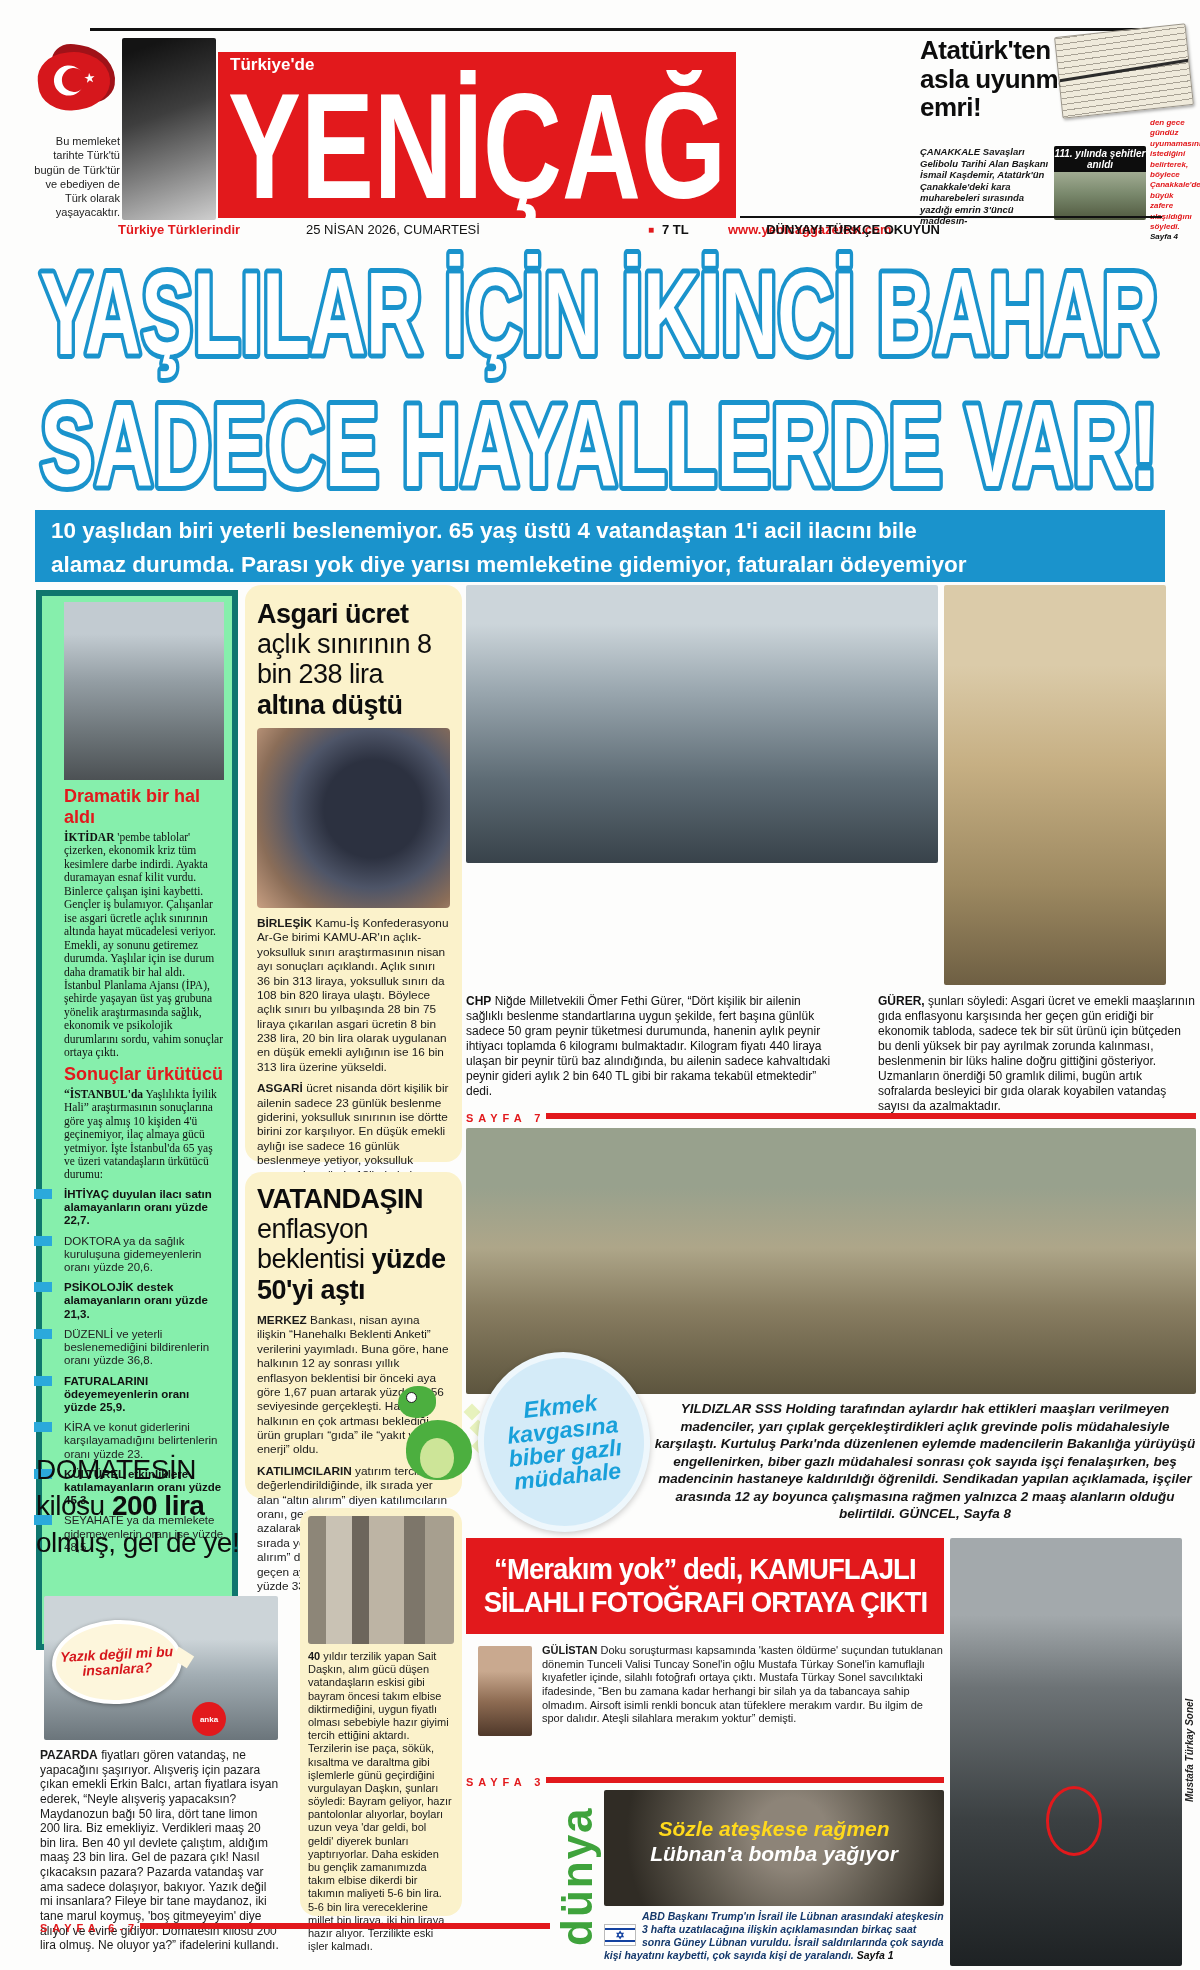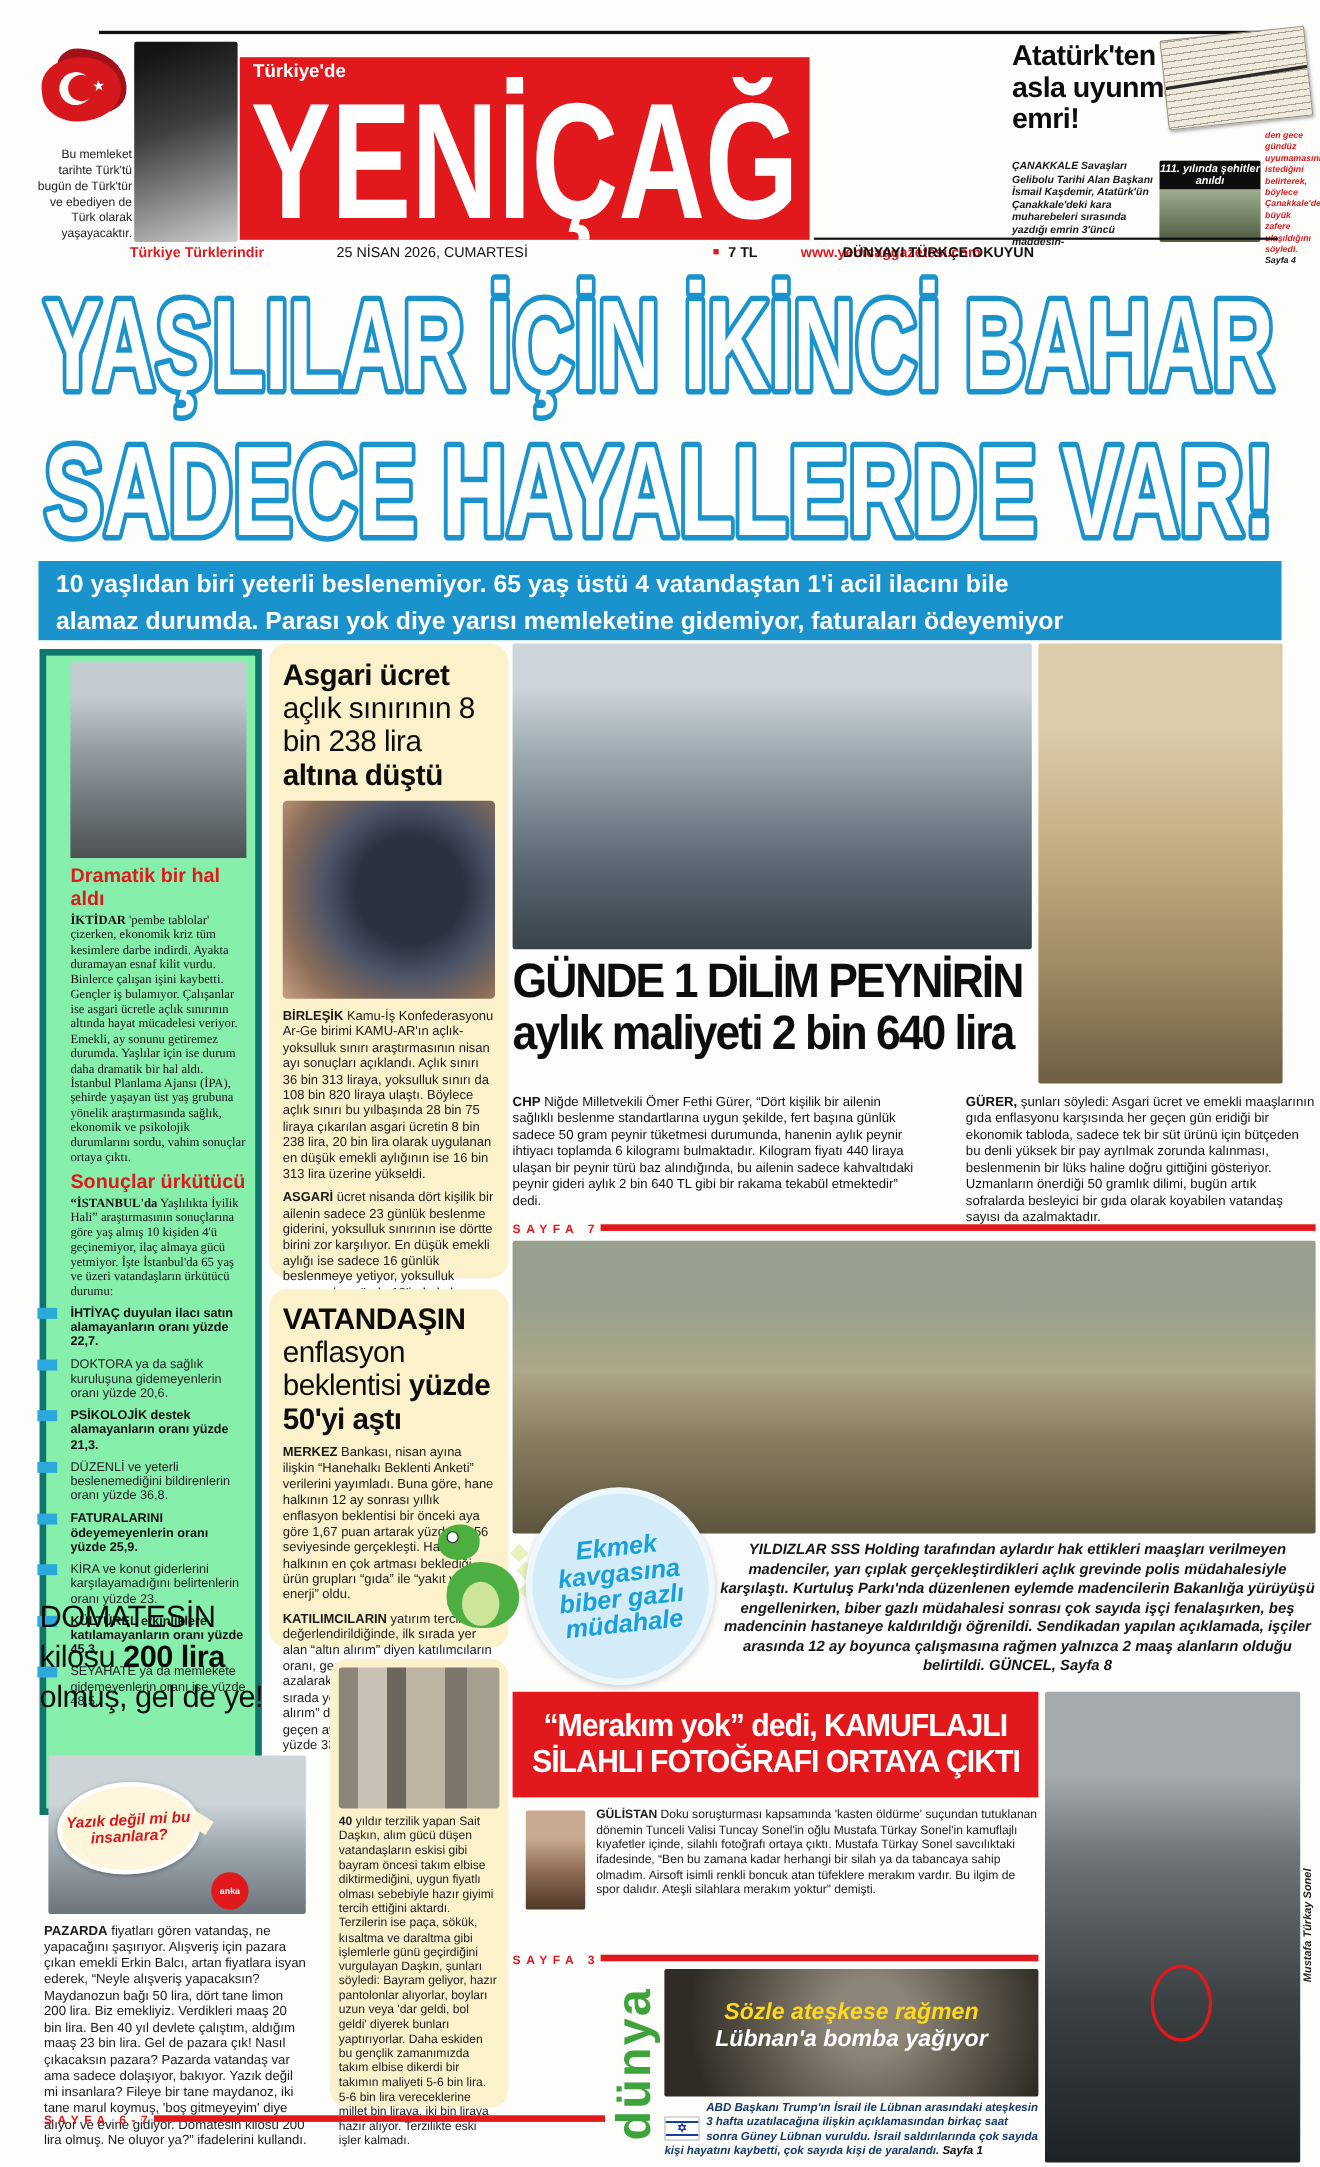--- a/index.html
+++ b/index.html
@@ -216,24 +216,20 @@
     <p><span class="lead-w">KATILIMCILARIN</span> <span>yatırım tercihleri değerlendirildiğinde, ilk sırada yer alan “altın alırım” diyen katılımcıların oranı, geçen aya göre 6,4 puan azalarak yüzde 48,8 oldu. İkinci sırada yer alan “ev/dükkan/arsa vb. alırım” diyen katılımcıların oranı da geçen aya göre 4,9 puan artarak yüzde 33,4'e çıktı.</span></p>
   </div>
 
   <div class="ybox terzi-box">
     <div class="tailor-photo"></div>
     <p><span class="lead-w">40</span> <span>yıldır terzilik yapan Sait Daşkın, alım gücü düşen vatandaşların eskisi gibi bayram öncesi takım elbise diktirmediğini, uygun fiyatlı olması sebebiyle hazır giyimi tercih ettiğini aktardı. Terzilerin ise paça, sökük, kısaltma ve daraltma gibi işlemlerle günü geçirdiğini vurgulayan Daşkın, şunları söyledi: Bayram geliyor, hazır pantolonlar alıyorlar, boyları uzun veya 'dar geldi, bol geldi' diyerek bunları yaptırıyorlar. Daha eskiden bu gençlik zamanımızda takım elbise dikerdi bir takımın maliyeti 5-6 bin lira. 5-6 bin lira vereceklerine millet bin liraya, iki bin liraya hazır alıyor. Terzilikte eski işler kalmadı.</span></p>
   </div>
 
   <div class="ph market-photo"></div>
   <div class="ph cheese-photo"></div>
-  <div class="abs peynir-h">
-    <div class="l">GÜNDE 1 DİLİM PEYNİRİN</div>
-    <div class="l">aylık maliyeti 2 bin 640 lira</div>
-  </div>
   <div class="abs pcols">
     <div class="pcol1">
       <p><span class="lead-w">CHP</span> <span>Niğde Milletvekili Ömer Fethi Gürer, “Dört kişilik bir ailenin sağlıklı beslenme standartlarına uygun şekilde, fert başına günlük sadece 50 gram peynir tüketmesi durumunda, hanenin aylık peynir ihtiyacı toplamda 6 kilogramı bulmaktadır. Kilogram fiyatı 440 liraya ulaşan bir peynir türü baz alındığında, bu ailenin sadece kahvaltıdaki peynir gideri aylık 2 bin 640 TL gibi bir rakama tekabül etmektedir” dedi.</span></p>
     </div>
     <div class="pcol2">
       <p><span class="lead-w">GÜRER,</span> <span>şunları söyledi: Asgari ücret ve emekli maaşlarının gıda enflasyonu karşısında her geçen gün eridiği bir ekonomik tabloda, sadece tek bir süt ürünü için bütçeden bu denli yüksek bir pay ayrılmak zorunda kalınması, beslenmenin bir lüks haline doğru gittiğini gösteriyor. Uzmanların önerdiği 50 gramlık dilimi, bugün artık sofralarda besleyici bir gıda olarak koyabilen vatandaş sayısı da azalmaktadır.</span></p>
     </div>
   </div>
   <div class="sayfa" style="left:466px;top:1112px;">SAYFA 7</div>
   <div class="rline" style="left:546px;top:1113px;width:650px;"></div>

